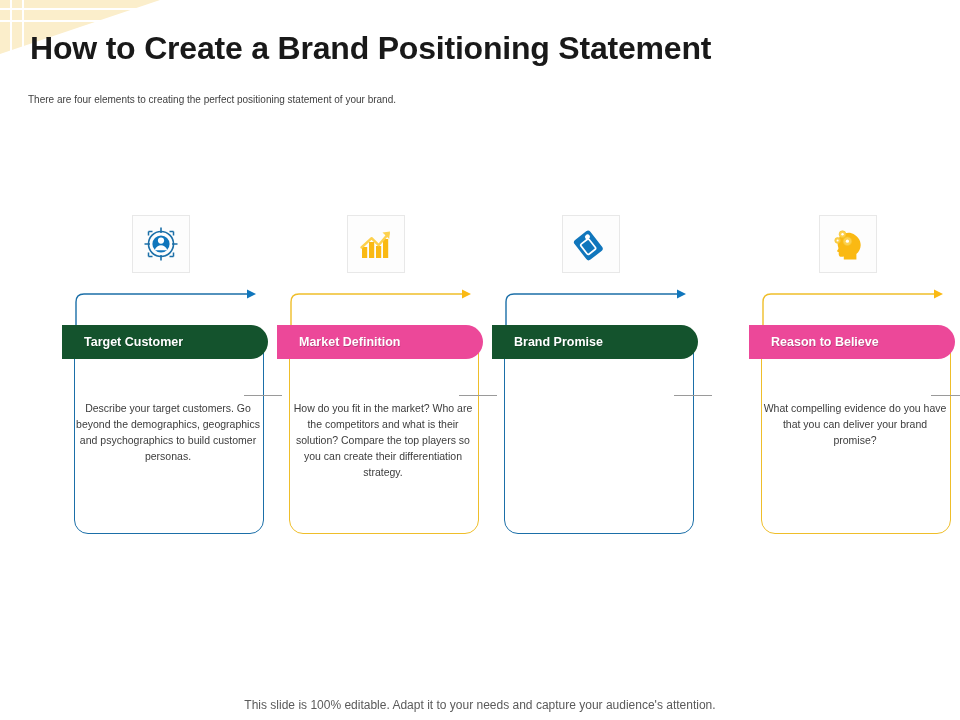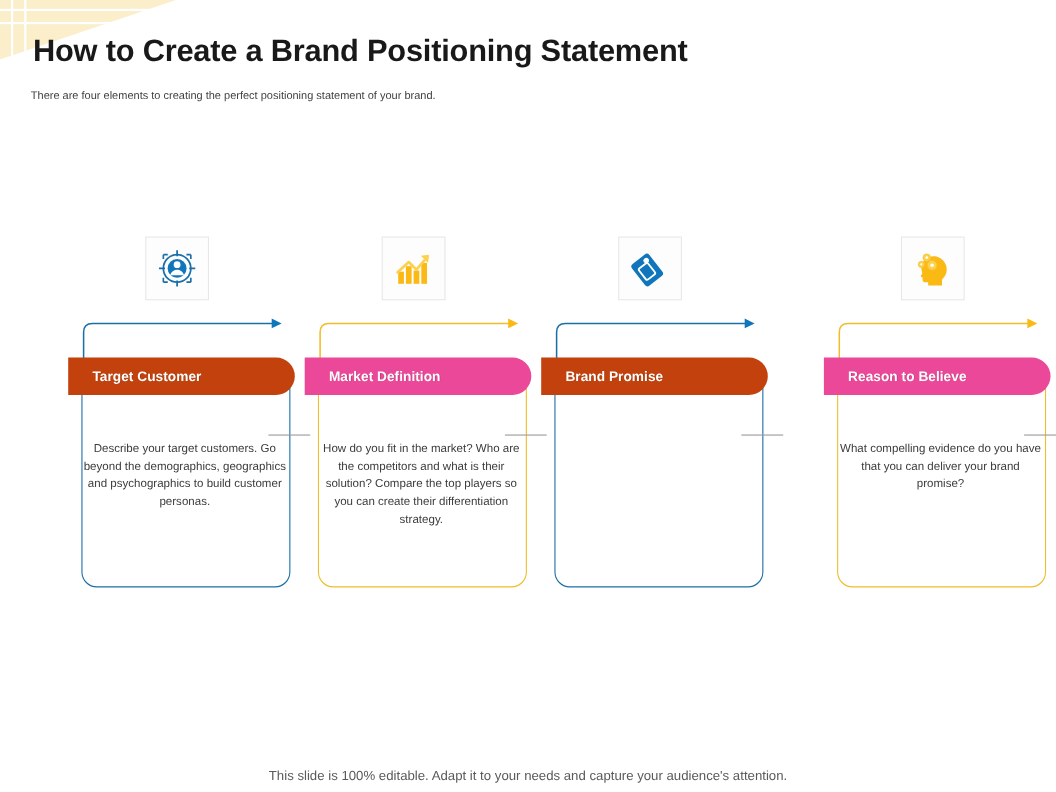--- a/index.html
+++ b/index.html
@@ -47,30 +47,30 @@
     height: 54px;
     width: 2px;
     background: #ffffff;
   }
 
   
   .title {
     position: absolute;
     left: 30px;
     top: 30px;
-    font-size: 28px;
+    font-size: 32px;
     font-weight: bold;
     color: #191919;
     letter-spacing: -0.2px;
     white-space: nowrap;
   }
   .subtitle {
     position: absolute;
     left: 28px;
-    top: 82px;
+    top: 94px;
     font-size: 10px;
     color: #3f3f3f;
     white-space: nowrap;
   }
 
   
   .col {
     position: absolute;
     top: 0;
     width: 215px;
@@ -126,21 +126,21 @@
   }
 
   
   .pill {
     position: absolute;
     top: 325px;
     left: 0px;
     width: 206px;
     height: 34px;
     border-radius: 0 17px 17px 0;
-    background: #c2410c;
+    background: #14532d;
     display: flex;
     align-items: center;
     box-sizing: border-box;
     padding-left: 22px;
   }
   .pill.yellow { background: #ec4899; }
   .pill-text {
     color: #ffffff;
     font-size: 12.5px;
     font-weight: bold;

